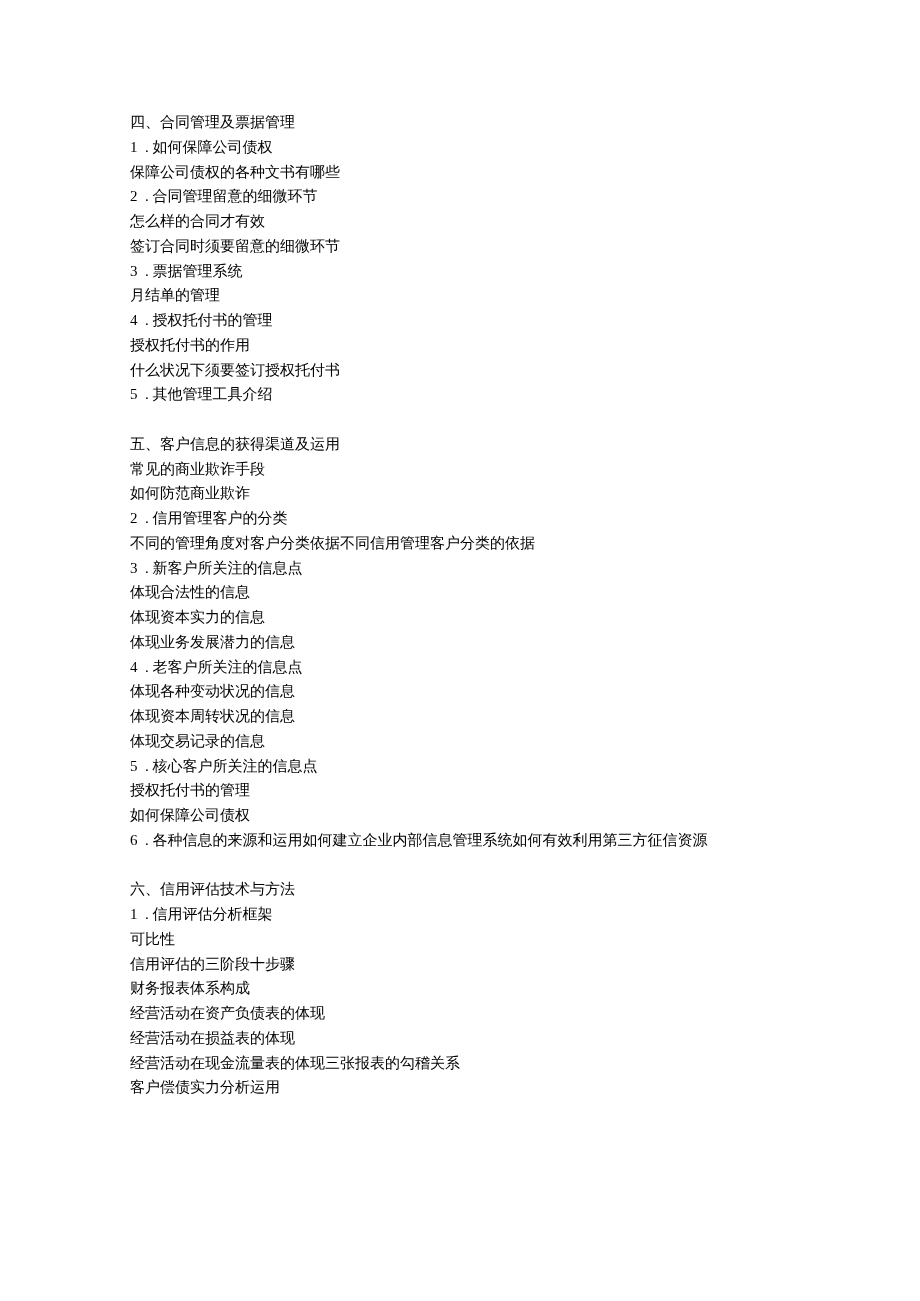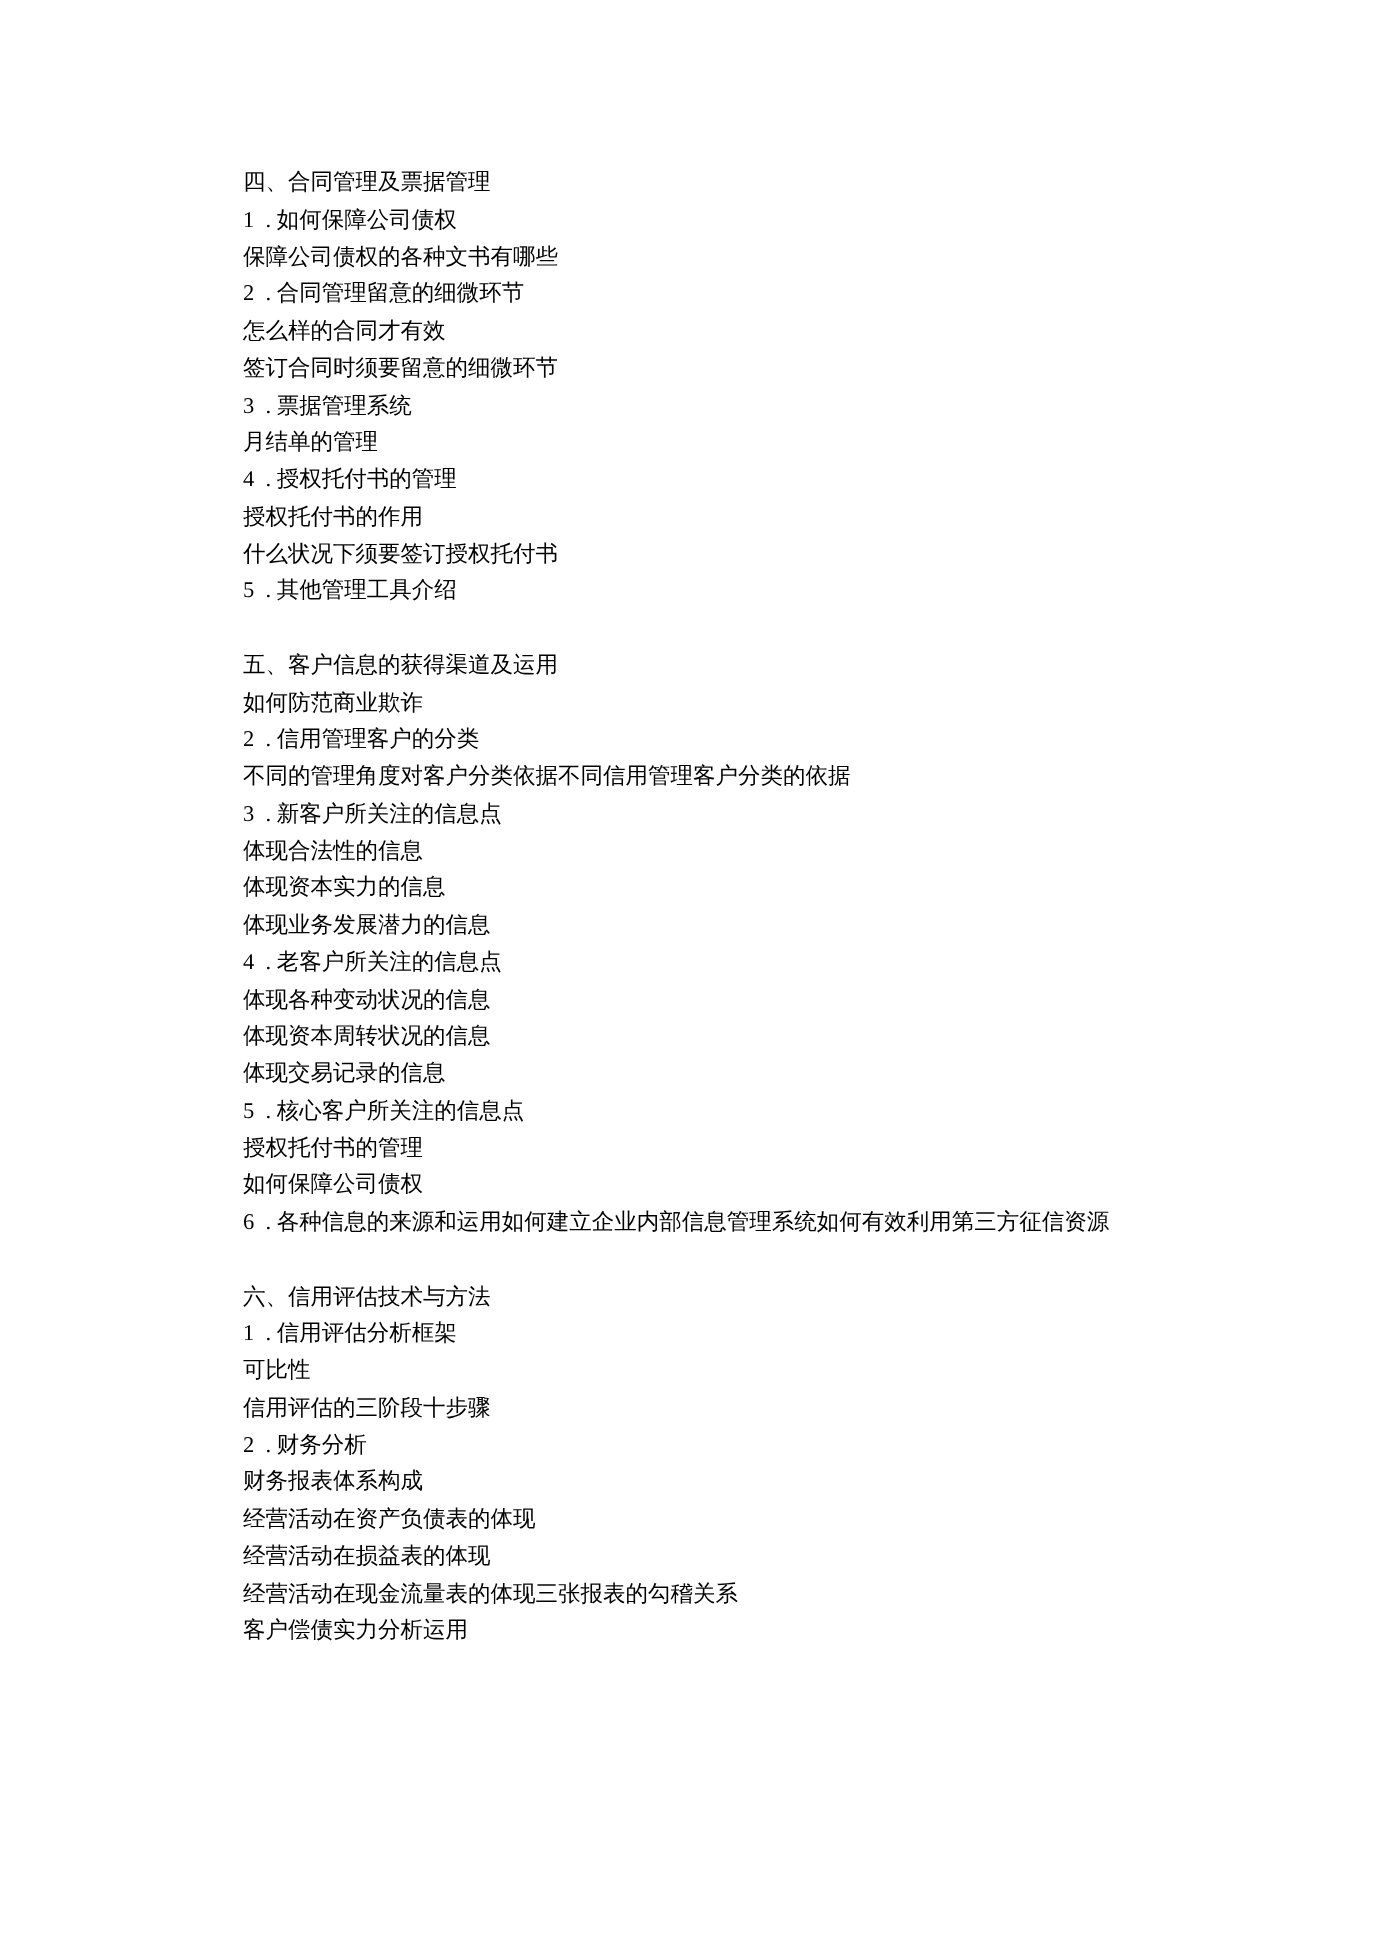--- a/index.html
+++ b/index.html
@@ -12,21 +12,20 @@
     color: #000000;
   }
   .page {
     width: 920px;
     min-height: 1301px;
     padding: 110px 130px 60px 130px;
     box-sizing: border-box;
   }
   .line {
     white-space: pre-wrap;
-    margin-left: 32px;
   }
   .blank {
     height: 1.65em;
   }
 </style>
 </head>
 <body>
 
 <div class="page" id="page">
     <div class="line">四、合同管理及票据管理</div>
@@ -36,39 +35,39 @@
     <div class="line">怎么样的合同才有效</div>
     <div class="line">签订合同时须要留意的细微环节</div>
     <div class="line">3  . 票据管理系统</div>
     <div class="line">月结单的管理</div>
     <div class="line">4  . 授权托付书的管理</div>
     <div class="line">授权托付书的作用</div>
     <div class="line">什么状况下须要签订授权托付书</div>
     <div class="line">5  . 其他管理工具介绍</div>
     <div class="blank"></div>
     <div class="line">五、客户信息的获得渠道及运用</div>
+    <div class="line">常见的商业欺诈手段</div>
     <div class="line">如何防范商业欺诈</div>
     <div class="line">2  . 信用管理客户的分类</div>
     <div class="line">不同的管理角度对客户分类依据不同信用管理客户分类的依据</div>
     <div class="line">3  . 新客户所关注的信息点</div>
     <div class="line">体现合法性的信息</div>
     <div class="line">体现资本实力的信息</div>
     <div class="line">体现业务发展潜力的信息</div>
     <div class="line">4  . 老客户所关注的信息点</div>
     <div class="line">体现各种变动状况的信息</div>
     <div class="line">体现资本周转状况的信息</div>
     <div class="line">体现交易记录的信息</div>
     <div class="line">5  . 核心客户所关注的信息点</div>
     <div class="line">授权托付书的管理</div>
     <div class="line">如何保障公司债权</div>
     <div class="line">6  . 各种信息的来源和运用如何建立企业内部信息管理系统如何有效利用第三方征信资源</div>
     <div class="blank"></div>
     <div class="line">六、信用评估技术与方法</div>
     <div class="line">1  . 信用评估分析框架</div>
     <div class="line">可比性</div>
     <div class="line">信用评估的三阶段十步骤</div>
-    <div class="line">2  . 财务分析</div>
     <div class="line">财务报表体系构成</div>
     <div class="line">经营活动在资产负债表的体现</div>
     <div class="line">经营活动在损益表的体现</div>
     <div class="line">经营活动在现金流量表的体现三张报表的勾稽关系</div>
     <div class="line">客户偿债实力分析运用</div>
   </div>
 
 </body></html>

